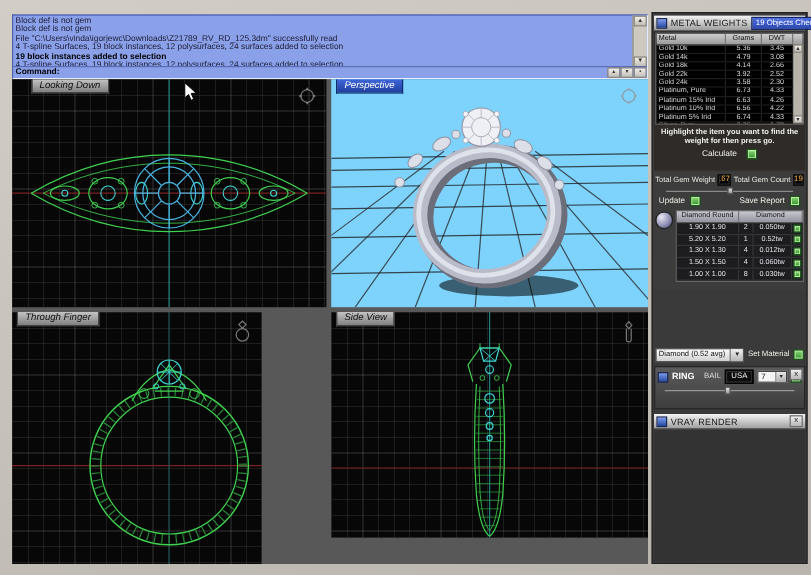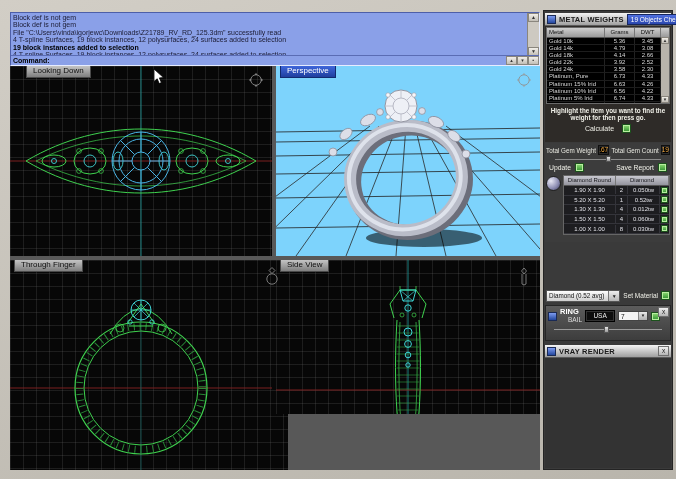--- a/index.html
+++ b/index.html
@@ -36,36 +36,36 @@
   
   .viewports{position:absolute;left:10px;top:66px;width:530px;height:404px;background:#585858;}
   .vp{position:absolute;background-color:#070707;overflow:hidden;
       background-image:
         repeating-linear-gradient(to right, rgba(110,110,110,.22) 0 1px, transparent 1px 13px),
         repeating-linear-gradient(to bottom, rgba(110,110,110,.22) 0 1px, transparent 1px 13px);
   }
   .vp.persp{background-image:none;background-color:#7dd3fc;}
   .vp-tl{left:0;top:0;width:262px;height:190px;}
   .vp-tr{left:266px;top:0;width:264px;height:190px;}
-  .vp-bl{left:0;top:194px;width:278px;height:210px;}
-  .vp-br{left:266px;top:194px;width:264px;height:154px;}
+  .vp-bl{left:0;top:194px;width:208px;height:210px;}
+  .vp-br{left:266px;top:194px;width:264px;height:188px;}
   .vtab{
     position:absolute;top:0;z-index:5;font-size:8px;line-height:10px;padding:0 6px 1px;
-    background:linear-gradient(#c4c4c4,#7f7f7f);color:#0e0e0e;border:1px solid #4a4a4a;border-top:none;
+    background:linear-gradient(#c4c4c4,#7f7f7f);color:#0e0e0e;border:1px solid #4a4a4a;border-top:none;font-style:italic;
   }
   .vtab.active{background:linear-gradient(#3f66da,#1f3f9e);color:#fff;border-color:#122a6e;}
   .vp svg.draw{position:absolute;inset:0;}
   .vp-icon{position:absolute;top:6px;right:8px;z-index:4;opacity:.85;}
   
   .sidebar{position:absolute;left:543px;top:10px;width:130px;height:460px;background:#3a3a3a;border:1px solid #242424;box-sizing:border-box;}
   .ptitle{
     height:13px;background:linear-gradient(#f4f4f4,#9f9f9f);border-bottom:1px solid #5a5a5a;
     display:flex;align-items:center;gap:3px;padding:0 2px;box-sizing:border-box;
   }
-  .ptitle .t{font-size:7.5px;font-weight:bold;color:#1a1a1a;letter-spacing:.2px;white-space:nowrap;}
+  .ptitle .t{font-size:7.5px;font-weight:normal;color:#1a1a1a;letter-spacing:.2px;white-space:nowrap;}
   .icon-chip{width:9px;height:9px;flex:0 0 9px;background:linear-gradient(#7e9cf0,#23479e);border:1px solid #1a2a55;box-sizing:border-box;}
   .close-x{
     margin-left:auto;width:11px;height:10px;flex:0 0 11px;background:linear-gradient(#f0f0f0,#b5b5b5);
     border:1px solid #6f6f6f;font-size:6.5px;line-height:8px;text-align:center;color:#222;box-sizing:border-box;
   }
   .go-btn{
     width:9px;height:9px;flex:0 0 9px;background:linear-gradient(#8fdc74,#2f8f2f);
     border:1px solid #1c521c;box-shadow:inset 0 0 0 1px #b8eea0;box-sizing:border-box;
   }
   .status-chip{
@@ -115,21 +115,21 @@
   .gr-row .go-btn{width:7px;height:7px;flex:0 0 7px;margin-left:1px;}
   
   .mat{position:absolute;left:2px;right:2px;top:278px;height:13px;display:flex;align-items:center;gap:3px;}
   .dropdown{display:flex;width:76px;height:12px;border:1px solid #555;box-sizing:border-box;background:linear-gradient(#fdfdfd,#cfcfcf);}
   .dropdown .dval{flex:1;font-size:6.3px;line-height:10px;color:#111;padding-left:2px;white-space:nowrap;overflow:hidden;}
   .dropdown .darrow{width:10px;background:linear-gradient(#efefef,#b5b5b5);border-left:1px solid #777;font-size:5px;line-height:10px;text-align:center;color:#222;}
   .mat .lbl{font-size:6.5px;color:#f0f0e8;white-space:nowrap;}
   
   .ringp{position:absolute;left:1px;right:1px;top:294px;height:36px;background:linear-gradient(#5c5c5c,#3d3d3d);border:1px solid #262626;box-sizing:border-box;}
   .ringp .row1{display:flex;align-items:center;gap:3px;padding:2px 2px 0;}
-  .ringp .names{display:flex;flex-direction:column;line-height:8px;}
+  .ringp .names{display:flex;flex-direction:row;line-height:8px;}
   .ringp .rn{font-size:7.5px;font-weight:bold;color:#fff;}
   .ringp .bn{font-size:6.5px;color:#ddd;padding-left:8px;}
   .darkbox{background:#0d0d0d;border:1px solid #000;box-shadow:inset 0 0 0 1px #333;color:#eee;font-size:6.5px;line-height:9px;text-align:center;}
   .b-usa{width:28px;height:10px;}
   .sizebox{display:flex;width:30px;height:10px;border:1px solid #444;box-sizing:border-box;background:#f4f4f4;}
   .sizebox .sv{flex:1;font-size:6.5px;line-height:9px;color:#111;padding-left:2px;}
   .sizebox .darrow{width:8px;background:linear-gradient(#e8e8e8,#b0b0b0);border-left:1px solid #888;font-size:4.5px;line-height:8px;text-align:center;color:#222;}
   .ringp .close-x{position:absolute;top:1px;right:1px;margin-left:0;}
   .ringp .rslider{position:relative;height:7px;margin:2px 8px 0;}
   .ringp .rslider .groove{position:absolute;left:0;right:0;top:3px;height:1px;background:#9a9a9a;}

